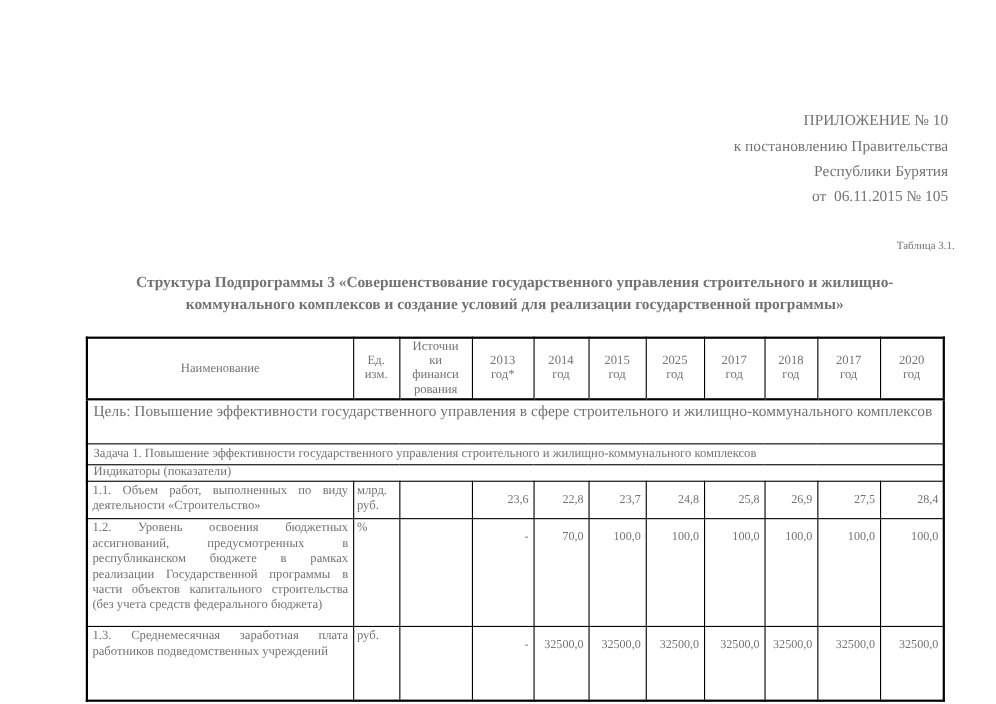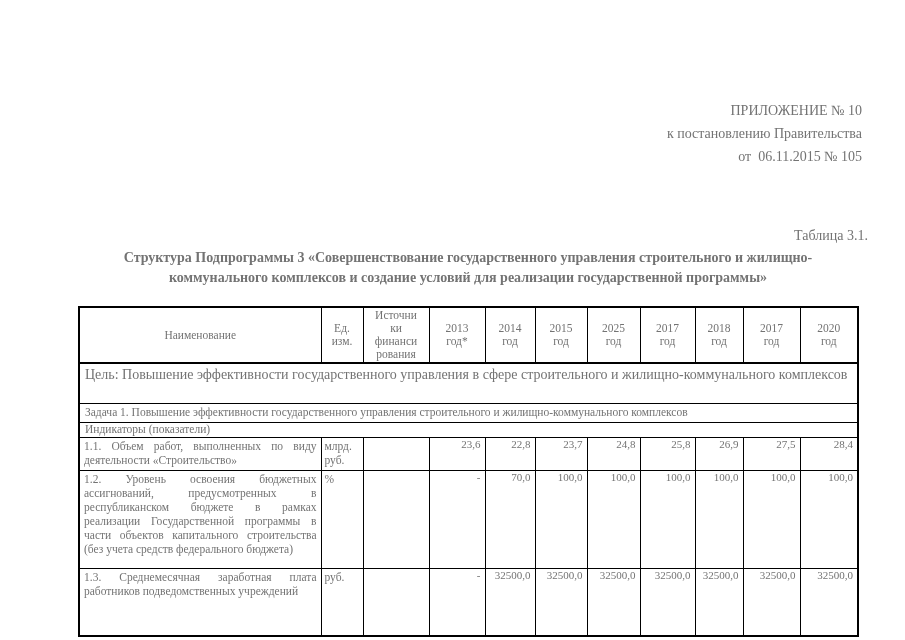--- a/index.html
+++ b/index.html
@@ -25,23 +25,23 @@
     right: 43px;
     text-align: right;
     font-size: 14px;
     line-height: 23px;
   }
   .appendix-line { white-space: pre; }
 
   
   .table-caption {
     position: absolute;
-    top: 192px;
+    top: 182px;
     right: 37px;
-    font-size: 14px;
+    font-size: 10px;
   }
 
   
   .doc-title {
     position: absolute;
     top: 212px;
     left: 78px;
     width: 780px;
     text-align: center;
     font-weight: bold;
@@ -107,31 +107,32 @@
     padding: 1px 3px;
   }
   .source-cell {
     vertical-align: top;
   }
   .value-cell {
     font-size: 11px;
     line-height: 13px;
     text-align: right;
     vertical-align: top;
-    padding: 0 4px;
+    padding: 10px 4px;
   }
 </style>
 </head>
 <body>
 
 <div class="page">
 
   <div class="appendix-block">
     <div class="appendix-line">ПРИЛОЖЕНИЕ № 10</div>
     <div class="appendix-line">к постановлению Правительства</div>
+    <div class="appendix-line">Республики Бурятия</div>
     <div class="appendix-line">от  06.11.2015 № 105</div>
   </div>
 
   <div class="table-caption">Таблица 3.1.</div>
 
   <div class="doc-title">Структура Подпрограммы 3 «Совершенствование государственного управления строительного и жилищно-коммунального комплексов и создание условий для реализации государственной программы»</div>
 
   <table class="program-table">
     <colgroup>
       <col style="width:242px">

